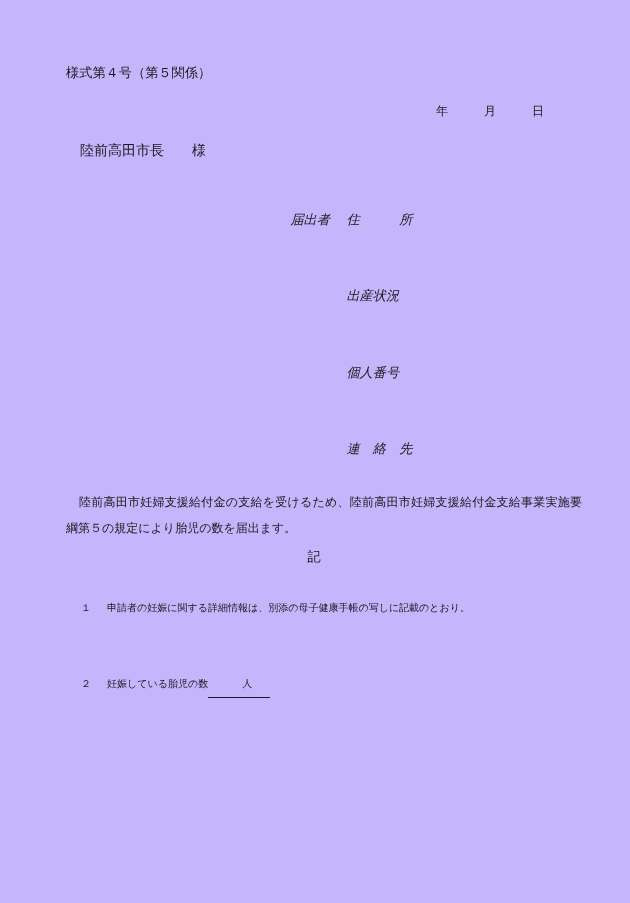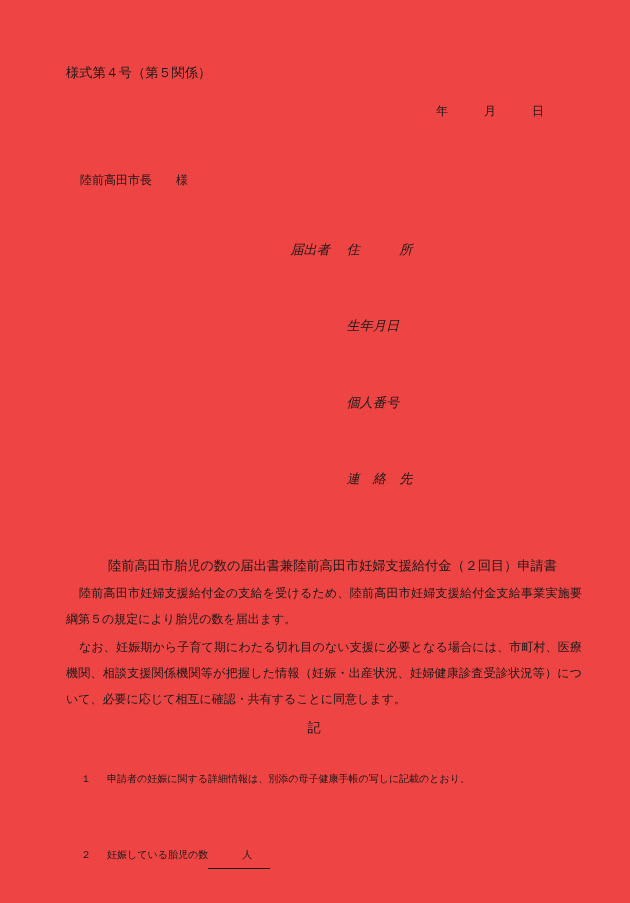--- a/index.html
+++ b/index.html
@@ -8,21 +8,21 @@
     background: #ffffff;
   }
   body {
     font-family: "Liberation Serif", "DejaVu Serif", serif;
     color: #1a1a1a;
   }
   .page {
     position: relative;
     width: 630px;
     height: 903px;
-    background: #ef4444;
+    background: #c4b5fd;
     overflow: hidden;
     box-sizing: border-box;
   }
   .sheet {
     position: absolute;
     left: 66px;
     top: 60px;
     width: 516px;
   }
   .form-no {
@@ -32,25 +32,24 @@
   .spacer-sm { height: 14px; }
 
   .date-line {
     text-align: right;
     font-size: 12px;
     line-height: 25px;
     padding-right: 38px;
     white-space: pre;
   }
   .addressee {
-    font-size: 12px;
+    font-size: 14px;
     line-height: 25px;
     padding-left: 14px;
     white-space: pre;
-    margin-top: 30px;
   }
   .submitter-block {
     margin-top: 18px;
     padding-left: 198px;
   }
   .submitter-row {
     font-size: 13.2px;
     line-height: 25.5px;
     white-space: pre;
     font-style: italic;
@@ -116,34 +115,32 @@
 
     <div class="spacer-sm"></div>
 
     <div class="addressee">陸前高田市長　　様</div>
 
     <div class="submitter-block">
       <div class="submitter-row">
         <span class="lead">届出者</span><span class="field">住　　　所</span>
       </div>
       <div class="submitter-row">
-        <span class="lead"></span><span class="field">生年月日</span>
+        <span class="lead"></span><span class="field">出産状況</span>
       </div>
       <div class="submitter-row">
         <span class="lead"></span><span class="field">個人番号</span>
       </div>
       <div class="submitter-row">
         <span class="lead"></span><span class="field">連　絡　先</span>
       </div>
     </div>
 
-    <div class="doc-title">陸前高田市胎児の数の届出書兼陸前高田市妊婦支援給付金（２回目）申請書</div>
 
     <div class="para">陸前高田市妊婦支援給付金の支給を受けるため、陸前高田市妊婦支援給付金支給事業実施要綱第５の規定により胎児の数を届出ます。</div>
-    <div class="para">なお、妊娠期から子育て期にわたる切れ目のない支援に必要となる場合には、市町村、医療機関、相談支援関係機関等が把握した情報（妊娠・出産状況、妊婦健康診査受診状況等）について、必要に応じて相互に確認・共有することに同意します。</div>
 
     <div class="ki">記</div>
 
     <div class="item">
       <span class="num">１</span><span>申請者の妊娠に関する詳細情報は、別添の母子健康手帳の写しに記載のとおり。</span>
     </div>
 
     <div class="item">
       <span class="num">２</span><span>妊娠している胎児の数</span><span class="blank-ul"><span></span><span class="unit">人</span></span>
     </div>

